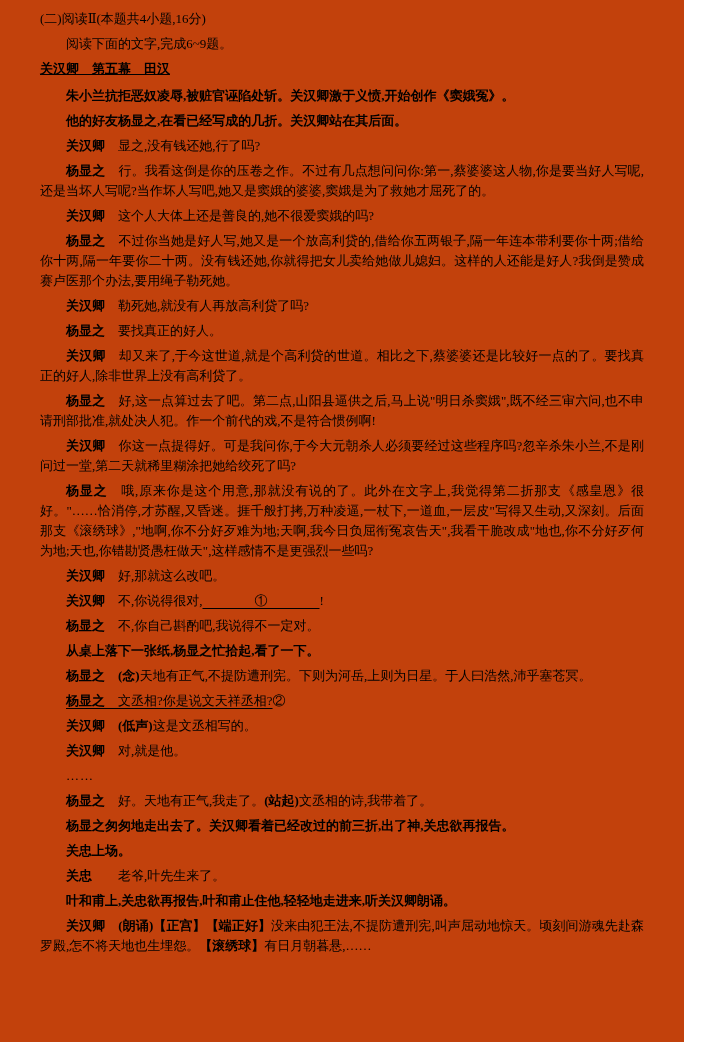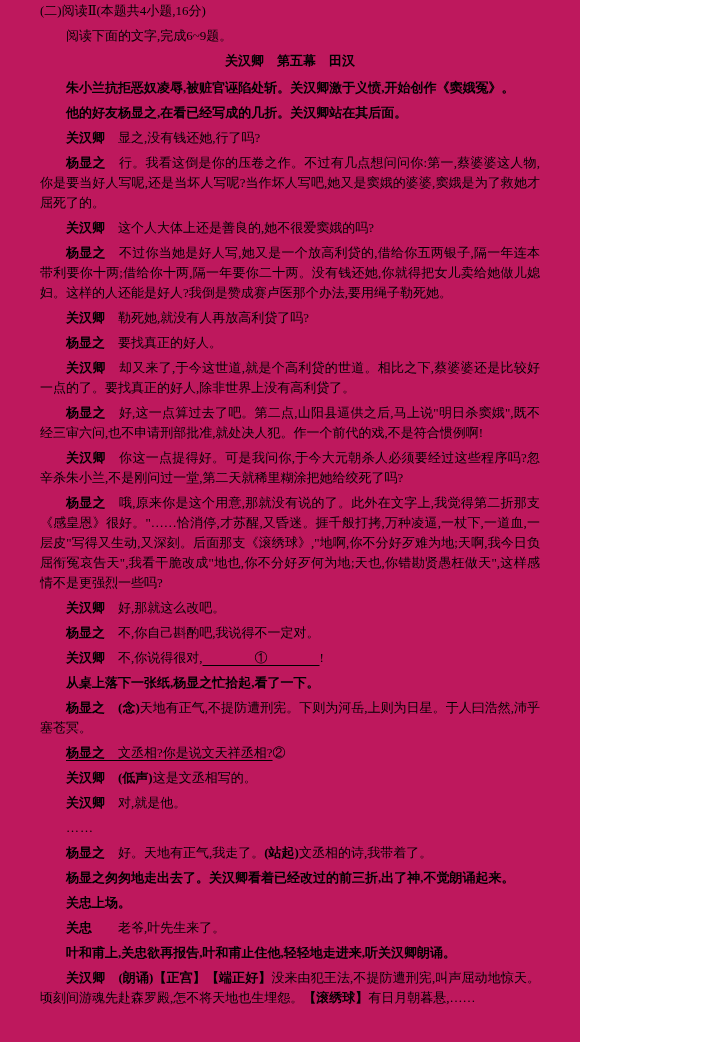--- a/index.html
+++ b/index.html
@@ -9,37 +9,37 @@
   }
   body {
     width: 728px;
     height: 1042px;
     overflow: hidden;
     color: #000000;
     font-family: "Liberation Serif", "DejaVu Serif", serif;
   }
   .page {
     box-sizing: border-box;
-    width: 580px;
+    width: 684px;
     height: 1042px;
-    padding: 1px 40px 16px 40px;
-    background: #be185d;
+    padding: 9px 40px 16px 40px;
+    background: #c2410c;
   }
   .para {
     margin: 0 0 5px 0;
     font-size: 13px;
     line-height: 20px;
     text-align: justify;
     text-justify: inter-ideograph;
   }
   .indent { text-indent: 2em; }
   .style-title {
-    text-align: center;
     text-indent: 0;
     margin: 2px 0 7px 0;
+    text-decoration: underline;
   }
   .style-ellipsis { letter-spacing: 1px; }
   .extra-top { margin-top: 5px; }
   .b { font-weight: 700; }
   .u {
     text-decoration: underline;
     text-underline-offset: 3px;
     text-decoration-thickness: 1px;
   }
 </style>
@@ -57,28 +57,28 @@
       <p class="para style-dialogue indent"><span class="b">杨显之</span><span class="">　行。我看这倒是你的压卷之作。不过有几点想问问你:第一,蔡婆婆这人物,你是要当好人写呢,还是当坏人写呢?当作坏人写吧,她又是窦娥的婆婆,窦娥是为了救她才屈死了的。</span></p>
       <p class="para style-dialogue indent"><span class="b">关汉卿</span><span class="">　这个人大体上还是善良的,她不很爱窦娥的吗?</span></p>
       <p class="para style-dialogue indent"><span class="b">杨显之</span><span class="">　不过你当她是好人写,她又是一个放高利贷的,借给你五两银子,隔一年连本带利要你十两;借给你十两,隔一年要你二十两。没有钱还她,你就得把女儿卖给她做儿媳妇。这样的人还能是好人?我倒是赞成赛卢医那个办法,要用绳子勒死她。</span></p>
       <p class="para style-dialogue indent"><span class="b">关汉卿</span><span class="">　勒死她,就没有人再放高利贷了吗?</span></p>
       <p class="para style-dialogue indent"><span class="b">杨显之</span><span class="">　要找真正的好人。</span></p>
       <p class="para style-dialogue indent"><span class="b">关汉卿</span><span class="">　却又来了,于今这世道,就是个高利贷的世道。相比之下,蔡婆婆还是比较好一点的了。要找真正的好人,除非世界上没有高利贷了。</span></p>
       <p class="para style-dialogue indent"><span class="b">杨显之</span><span class="">　好,这一点算过去了吧。第二点,山阳县逼供之后,马上说"明日杀窦娥",既不经三审六问,也不申请刑部批准,就处决人犯。作一个前代的戏,不是符合惯例啊!</span></p>
       <p class="para style-dialogue indent"><span class="b">关汉卿</span><span class="">　你这一点提得好。可是我问你,于今大元朝杀人必须要经过这些程序吗?忽辛杀朱小兰,不是刚问过一堂,第二天就稀里糊涂把她给绞死了吗?</span></p>
       <p class="para style-dialogue indent"><span class="b">杨显之</span><span class="">　哦,原来你是这个用意,那就没有说的了。此外在文字上,我觉得第二折那支《感皇恩》很好。"……恰消停,才苏醒,又昏迷。捱千般打拷,万种凌逼,一杖下,一道血,一层皮"写得又生动,又深刻。后面那支《滚绣球》,"地啊,你不分好歹难为地;天啊,我今日负屈衔冤哀告天",我看干脆改成"地也,你不分好歹何为地;天也,你错勘贤愚枉做天",这样感情不是更强烈一些吗?</span></p>
       <p class="para style-dialogue indent"><span class="b">关汉卿</span><span class="">　好,那就这么改吧。</span></p>
+      <p class="para style-dialogue indent"><span class="b">关汉卿</span><span class="">　不,你说得很对,</span><span class=" u">　　　　①　　　　</span><span class="">!</span></p>
       <p class="para style-dialogue indent"><span class="b">杨显之</span><span class="">　不,你自己斟酌吧,我说得不一定对。</span></p>
-      <p class="para style-dialogue indent"><span class="b">关汉卿</span><span class="">　不,你说得很对,</span><span class=" u">　　　　①　　　　</span><span class="">!</span></p>
       <p class="para style-stage indent"><span class="b">从桌上落下一张纸,杨显之忙拾起,看了一下。</span></p>
       <p class="para style-dialogue indent"><span class="b">杨显之</span><span class="b">　(念)</span><span class="">天地有正气,不提防遭刑宪。下则为河岳,上则为日星。于人曰浩然,沛乎塞苍冥。</span></p>
       <p class="para style-dialogue indent"><span class="b u">杨显之</span><span class=" u">　文丞相?你是说文天祥丞相?</span><span class="">②</span></p>
       <p class="para style-dialogue indent"><span class="b">关汉卿</span><span class="b">　(低声)</span><span class="">这是文丞相写的。</span></p>
       <p class="para style-dialogue indent"><span class="b">关汉卿</span><span class="">　对,就是他。</span></p>
       <p class="para style-ellipsis indent"><span class="">……</span></p>
       <p class="para style-dialogue indent"><span class="b">杨显之</span><span class="">　好。天地有正气,我走了。</span><span class="b">(站起)</span><span class="">文丞相的诗,我带着了。</span></p>
-      <p class="para style-stage indent extra-top"><span class="b">杨显之匆匆地走出去了。关汉卿看着已经改过的前三折,出了神,不觉朗诵起来。</span></p>
+      <p class="para style-stage indent extra-top"><span class="b">杨显之匆匆地走出去了。关汉卿看着已经改过的前三折,出了神,关忠欲再报告。</span></p>
       <p class="para style-stage indent"><span class="b">关忠上场。</span></p>
       <p class="para style-dialogue indent extra-top"><span class="b">关忠</span><span class="">　　老爷,叶先生来了。</span></p>
       <p class="para style-stage indent"><span class="b">叶和甫上,关忠欲再报告,叶和甫止住他,轻轻地走进来,听关汉卿朗诵。</span></p>
       <p class="para style-dialogue indent"><span class="b">关汉卿</span><span class="b">　(朗诵)</span><span class="b">【正宫】【端正好】</span><span class="">没来由犯王法,不提防遭刑宪,叫声屈动地惊天。顷刻间游魂先赴森罗殿,怎不将天地也生埋怨。</span><span class="b">【滚绣球】</span><span class="">有日月朝暮悬,……</span></p>
     </div>
 </div>
 
 </body></html>

